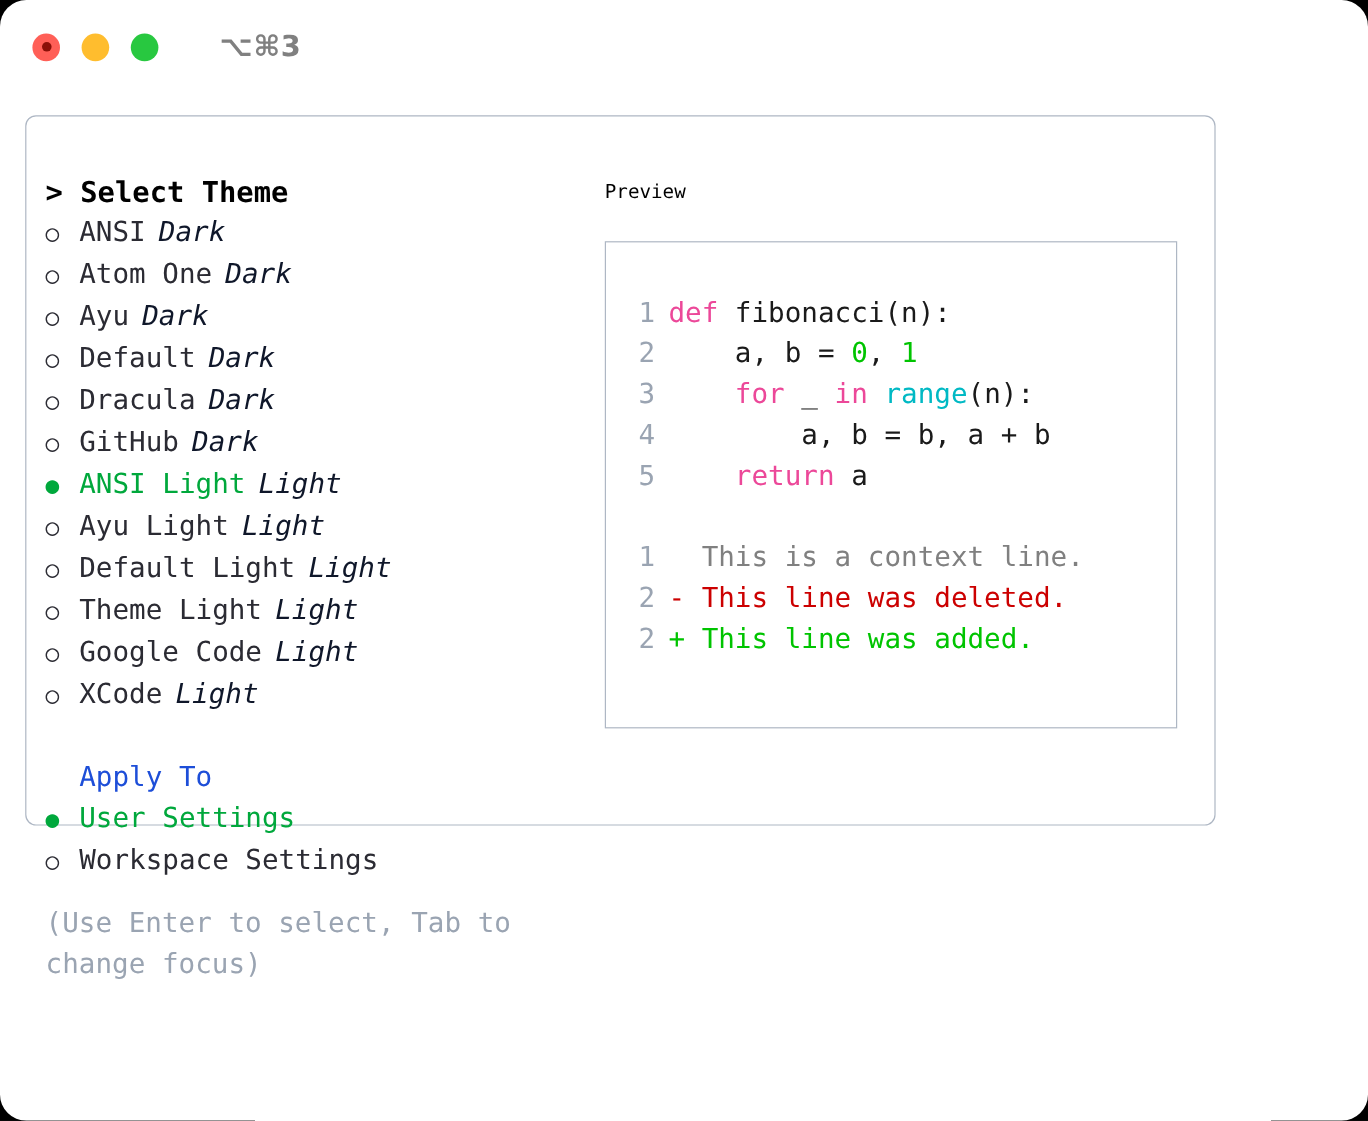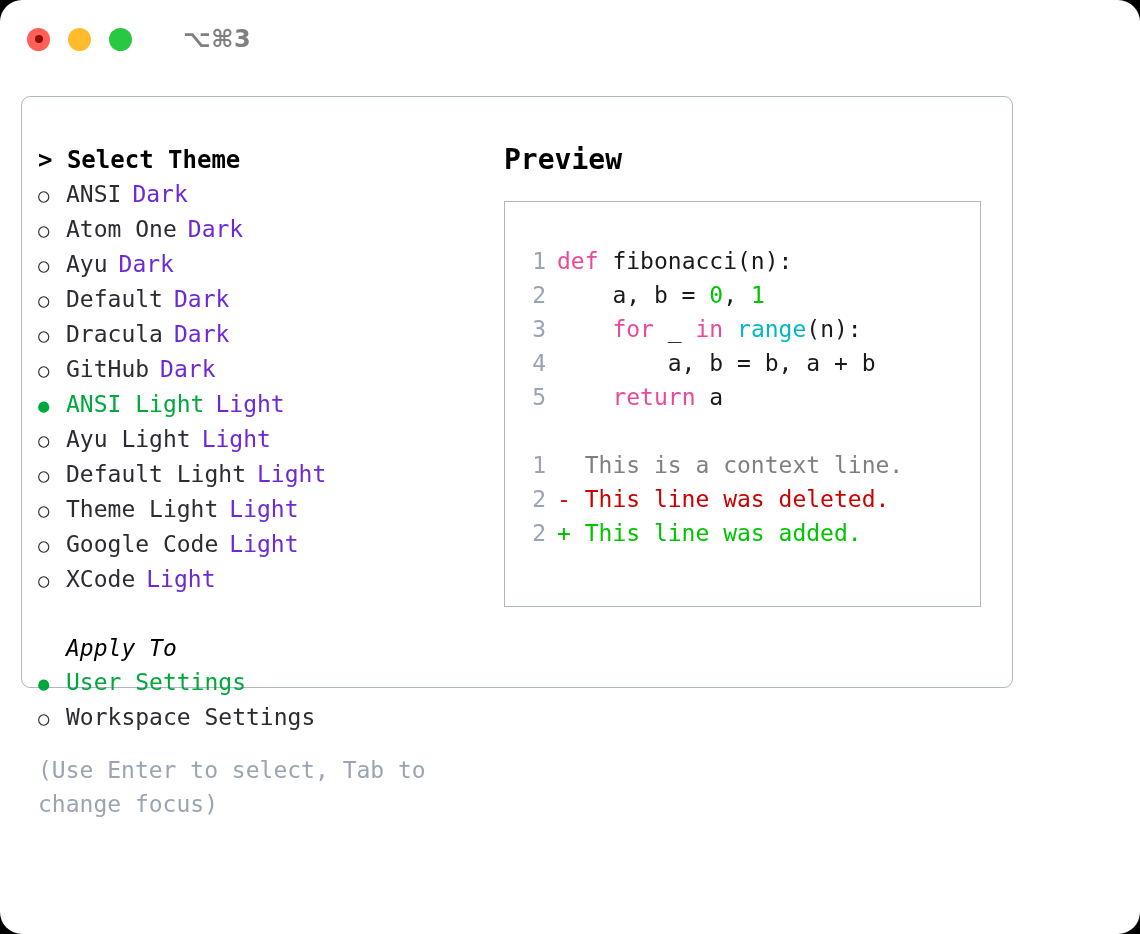--- a/index.html
+++ b/index.html
@@ -110,44 +110,44 @@
     flex: 0 0 28px;
     font-size: 19px;
     color: #2b2b33;
   }
   .marker.selected {
     color: #00a83c;
   }
   .row-label { color: #2b2b33; }
   .row-label.selected { color: #00a83c; }
   .row-suffix {
-    color: #6d28d9;
+    color: #0f172a;
     margin-left: 11px;
+    font-style: italic;
   }
   .spacer-row { height: 34px; }
   .group-header {
     font-size: 23px;
     line-height: 34px;
-    color: #000000;
+    color: #1d4ed8;
     padding-left: 28px;
     white-space: pre;
-    font-style: italic;
   }
   #hint {
     margin-top: 18px;
     font-size: 23px;
     line-height: 34px;
     color: #9aa4b2;
     width: 404px;
     white-space: normal;
   }
   
   .preview-title {
-    font-size: 28px;
-    font-weight: bold;
+    font-size: 16px;
+    font-weight: normal;
     color: #000000;
     line-height: 34px;
     white-space: pre;
   }
   #preview-box {
     margin-top: 24px;
     width: 477px;
     height: 406px;
     border: 1.6px solid #aeb7c4;
     box-sizing: border-box;

